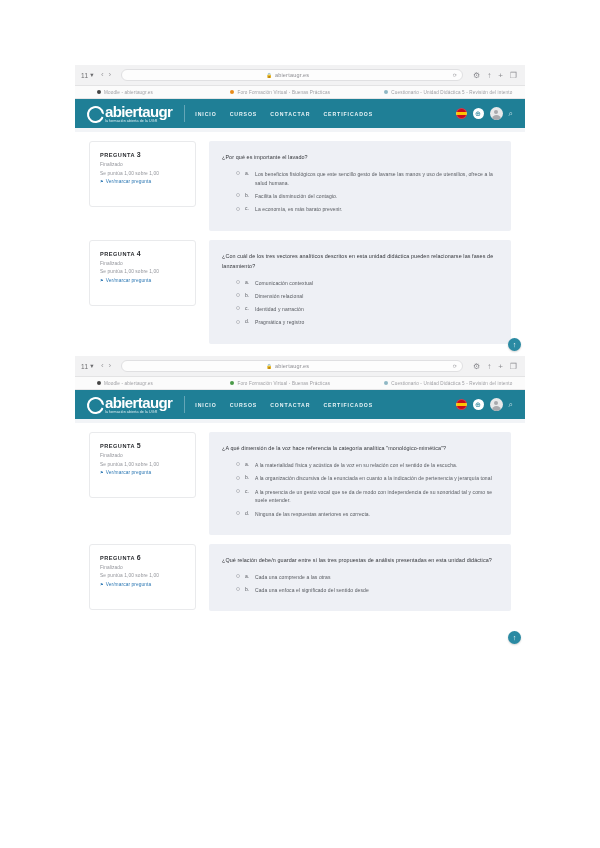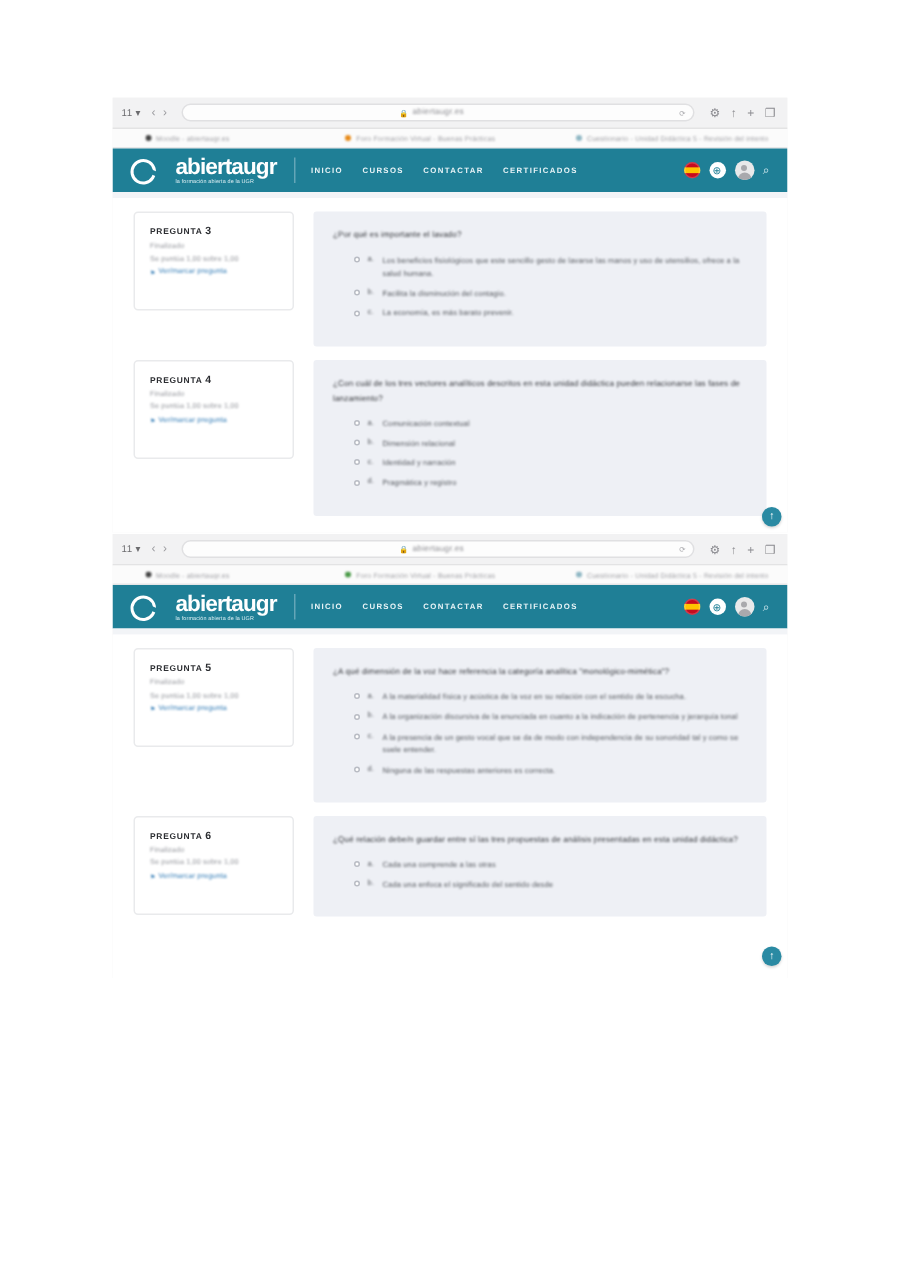--- a/index.html
+++ b/index.html
@@ -64,21 +64,21 @@
   .bm1 { margin-left:22px; width:120px; }
   .bm2 { margin-left:28px; width:150px; }
   .bm3 { margin-left:22px; width:160px; }
 
   
   .site-header {
     height: 29px; background:#1f7f96;
     display:flex; align-items:center;
     padding: 0 12px;
   }
-  .logo-wrap { display:flex; align-items:flex-end; gap:12px; }
+  .logo-wrap { display:flex; align-items:flex-end; gap:0px; }
   .logo-mark {
     width:17px; height:17px; border-radius:50%;
     border:2.4px solid #ffffff; position:relative; margin-right:1px;
     transform: rotate(-12deg);
   }
   .logo-mark::after {
     content:""; position:absolute; width:6px; height:2.6px;
     background:#1f7f96; right:-3px; bottom:3px; transform:rotate(35deg);
   }
   .logo-text { display:flex; flex-direction:column; line-height:1; }

